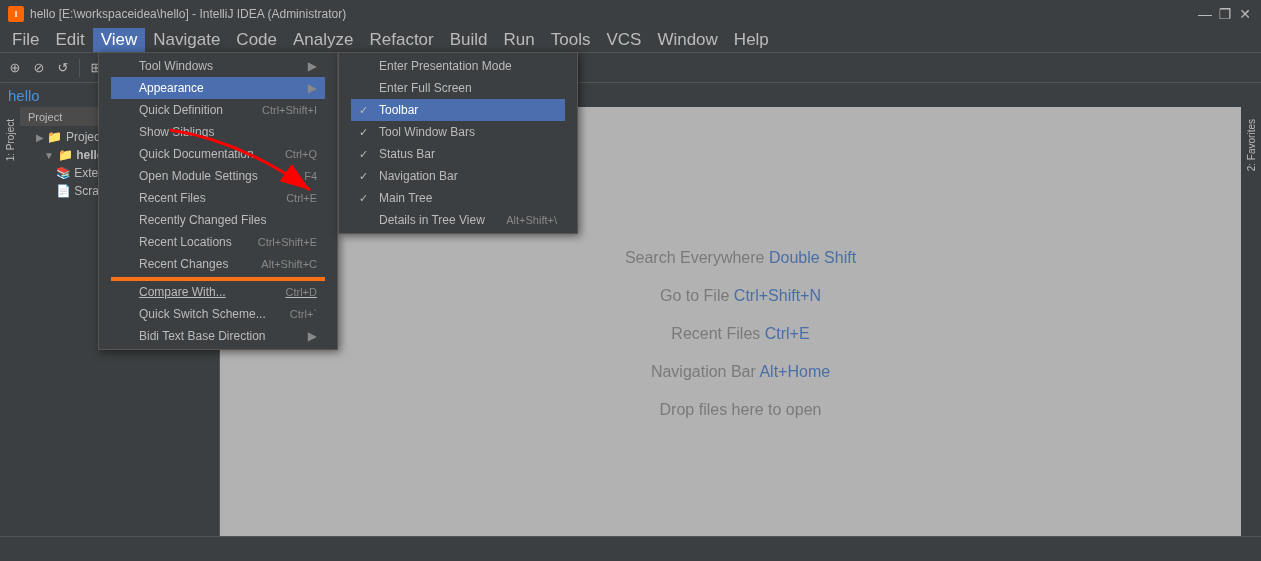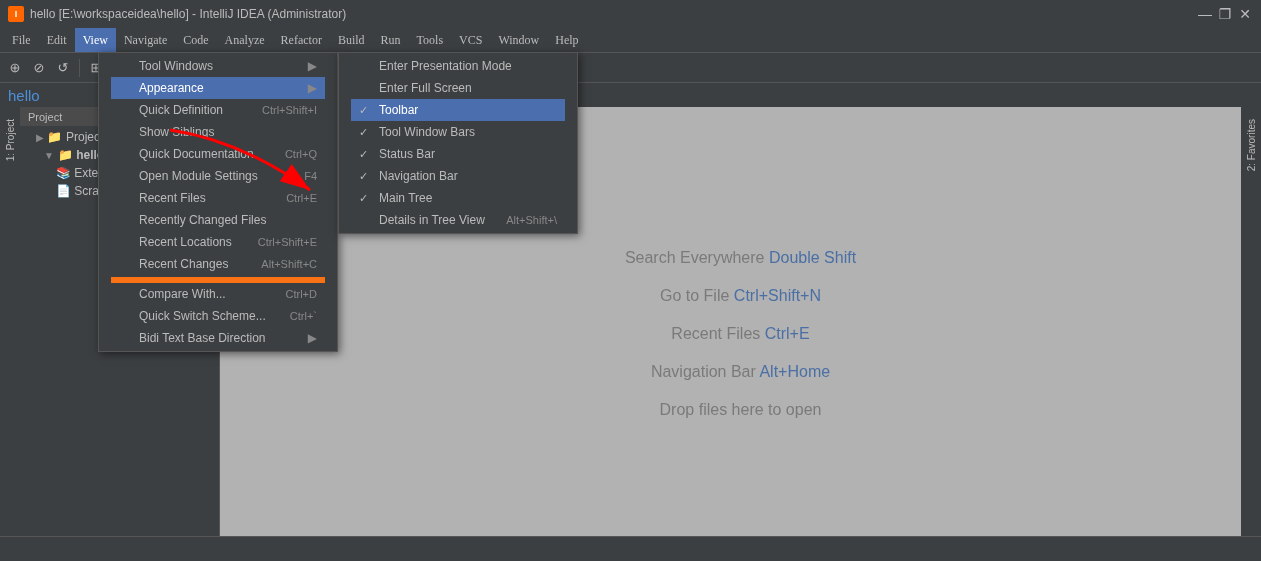--- a/index.html
+++ b/index.html
@@ -64,26 +64,25 @@
     .menu-bar {
       background: #3c3f41;
       height: 24px;
       display: flex;
       align-items: center;
       padding: 0 4px;
     }
     .menu-item {
       color: #bbbbbb;
       padding: 2px 8px;
-      font-size: 12px;
+      font-size: 17px;
       cursor: pointer;
       height: 24px;
       display: flex;
       align-items: center;
-      font-family: Liberation Serif, serif;
     }
     .menu-item:hover, .menu-item.active {
       background: #4b6eaf;
       color: white;
     }
     .menu-item.active {
       background: #4b6eaf;
     }
 
     
@@ -463,21 +462,21 @@
       </div>
       <span class="shortcut">Ctrl+Shift+E</span>
     </div>
     <div class="dropdown-item">
       <div class="item-left">
         <span class="check-mark"></span>
         <span>Recent Changes</span>
       </div>
       <span class="shortcut">Alt+Shift+C</span>
     </div>
-    <div class="dropdown-item separator-before" style="border-top:6px solid #f97316;">
+    <div class="dropdown-item separator-before" style="border-top:4px solid #f97316;text-decoration:underline;">
       <div class="item-left">
         <span class="check-mark"></span>
         <span>Compare With...</span>
       </div>
       <span class="shortcut">Ctrl+D</span>
     </div>
     <div class="dropdown-item">
       <div class="item-left">
         <span class="check-mark"></span>
         <span>Quick Switch Scheme...</span>

